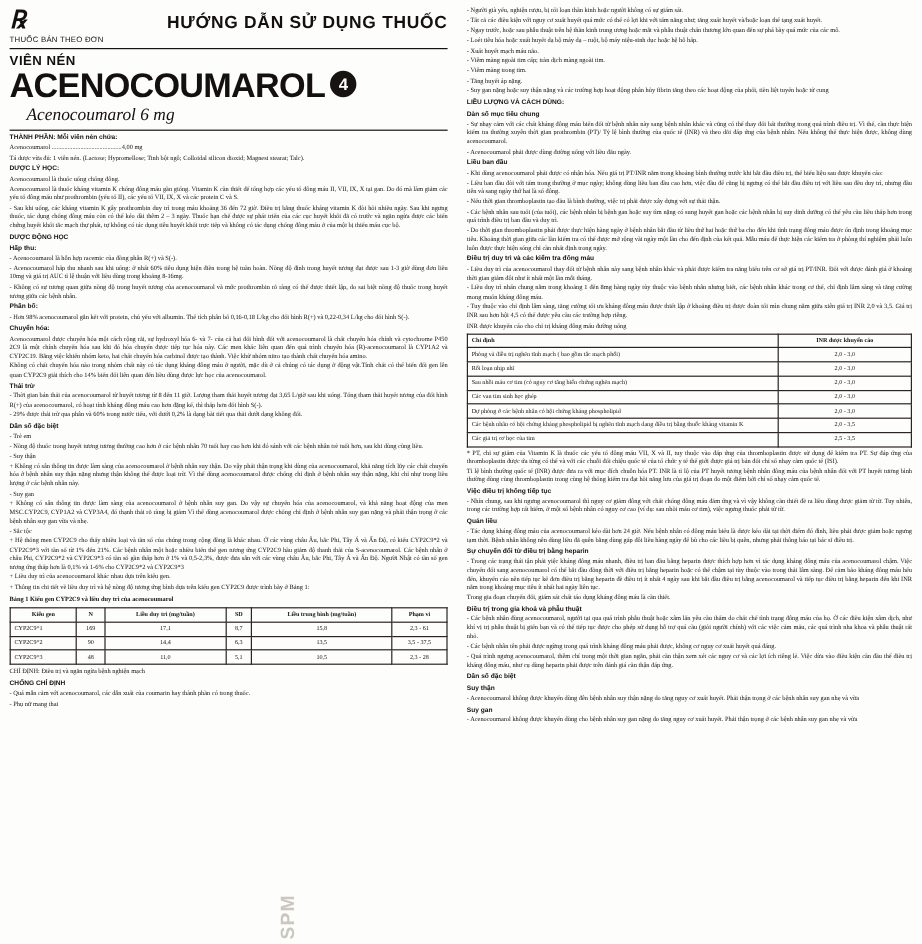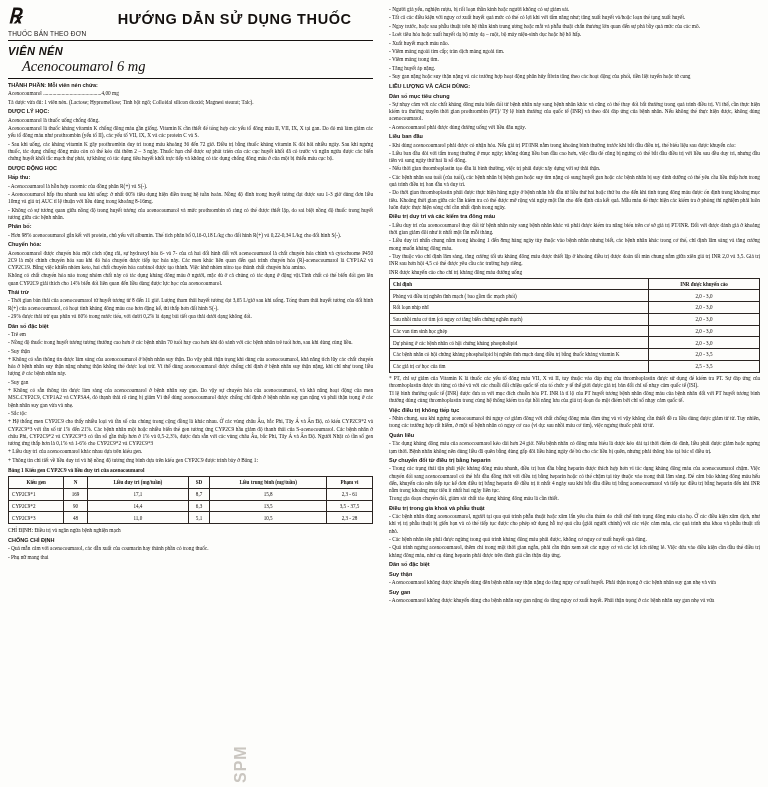--- a/index.html
+++ b/index.html
@@ -13,24 +13,24 @@
   }
   .sheet { position: relative; width: 768px; height: 787px; padding: 6px 8px 0 8px; }
   .cols { display: flex; gap: 10px; height: 100%; }
   .col { width: 50%; }
   .col.left { padding-right: 6px; border-right: 0px solid transparent; }
 
   
   .hdr { display: flex; align-items: flex-start; gap: 10px; }
   .rx { font-family: "Liberation Serif", serif; font-size: 21px; font-weight: bold; font-style: italic; line-height: 1; }
   .rx-sub { font-size: 6.5px; letter-spacing: .2px; margin-top: 3px; font-family: "Liberation Sans", sans-serif; }
-  .hdr-title { flex: 1; text-align: center; font-family: "Liberation Sans", sans-serif; font-weight: bold; font-size: 14.5px; letter-spacing: .6px; padding-top: 5px; }
+  .hdr-title { flex: 1; text-align: right; font-family: "Liberation Sans", sans-serif; font-weight: bold; font-size: 14.5px; letter-spacing: .6px; padding-top: 5px; }
   .rule { border-bottom: 1.6px solid #161210; margin: 3px 0 4px 0; }
 
-  .vien { font-family: "Liberation Sans", sans-serif; font-weight: bold; font-size: 11px; letter-spacing: .4px; margin: 2px 0 1px 0; font-style: italic; }
+  .vien { font-family: "Liberation Sans", sans-serif; font-weight: bold; font-size: 11px; letter-spacing: .4px; margin: 2px 0 1px 0; }
   .brand { position: relative; font-family: "Liberation Sans", sans-serif; font-weight: bold; font-size: 28.5px; letter-spacing: -0.6px; line-height: 1.02; white-space: nowrap; }
   .dose-badge {
     display: inline-flex; align-items: center; justify-content: center;
     width: 22px; height: 22px; border-radius: 50%;
     background: #171311; color: #fff; font-size: 14px; font-weight: bold;
     vertical-align: 6px; margin-left: 4px; font-family: "Liberation Sans", sans-serif;
   }
   .brand-sub { font-family: "Liberation Serif", serif; font-style: italic; font-size: 14.5px; margin: 1px 0 3px 14px; }
   .rule2 { border-bottom: 1.3px solid #161210; margin: 2px 0 3px 0; }
 
@@ -69,20 +69,23 @@
       <div class="hdr">
         <div>
           <div class="rx">℞</div>
           <div class="rx-sub">THUỐC BÁN THEO ĐƠN</div>
         </div>
         <div class="hdr-title">HƯỚNG DẪN SỬ DỤNG THUỐC</div>
       </div>
       <div class="rule"></div>
 
       <div class="vien">VIÊN NÉN</div>
+      <div class="brand">
+        <span>ACENOCOUMAROL</span><span class="dose-badge">4</span>
+      </div>
       <div class="brand-sub">Acenocoumarol 6 mg</div>
       <div class="rule2"></div>
 
       <div class="b">
         <div class="h first">THÀNH PHẦN: Mỗi viên nén chứa:</div>
         <p>Acenocoumarol ............................................4,00 mg</p>
         <p>Tá dược vừa đủ: 1 viên nén. (Lactose; Hypromellose; Tinh bột ngô; Colloidal silicon dioxid; Magnesi stearat; Talc).</p>
 
         <div class="h">DƯỢC LÝ HỌC:</div>
         <p>Acenocoumarol là thuốc uống chống đông.</p>

